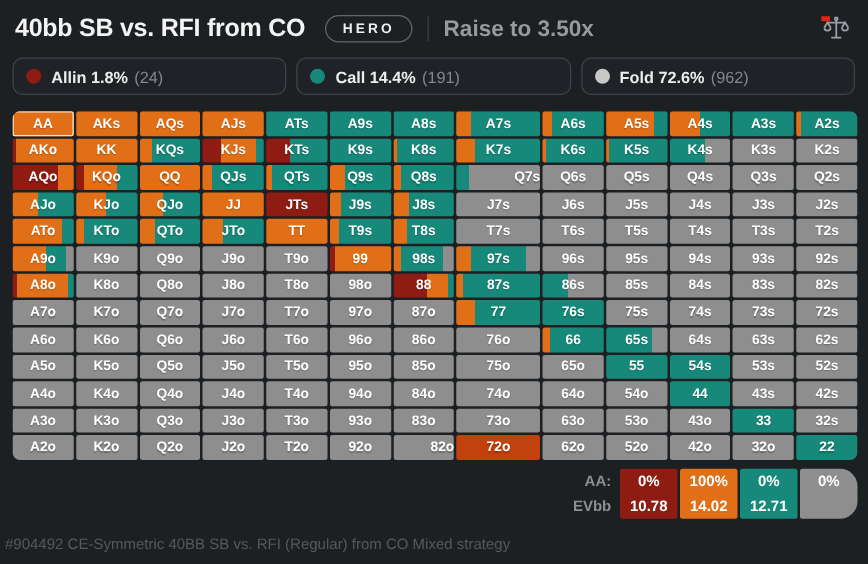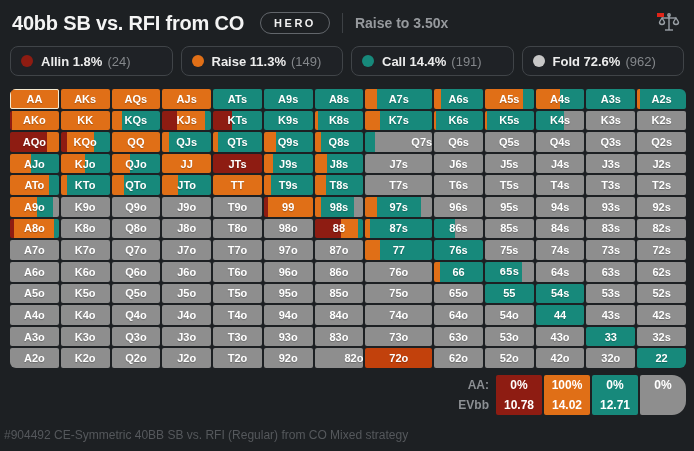--- a/index.html
+++ b/index.html
@@ -7,21 +7,21 @@
     width:694px;height:451px;position:relative;overflow:hidden;
     background:#1d2023;font-family:"Liberation Sans",sans-serif;
     -webkit-font-smoothing:antialiased;
   }
   
   .header{position:absolute;left:12px;top:7px;right:12px;height:32px;display:flex;align-items:center;}
   .title{font-size:20px;font-weight:800;color:#f4f4f4;letter-spacing:-0.2px;}
   .hero-badge{margin-left:16px;padding:4px 13px;border:1.5px solid #62666b;border-radius:16px;
     font-size:11px;font-weight:700;letter-spacing:2.5px;color:#f0f0f0;}
   .hdr-divider{width:1px;height:20px;background:#3d4145;margin:0 12px;}
-  .raise-info{font-size:14px;font-weight:700;color:#96999d;}
+  .raise-info{font-size:18px;font-weight:700;color:#96999d;}
   .scale-wrap{position:absolute;right:0;top:2px;width:26px;height:26px;}
   .scale-wrap svg{display:block;}
   
   .legend{position:absolute;left:10px;right:10px;top:46px;height:30px;display:flex;gap:8px;}
   .pill{flex:1;display:flex;align-items:center;padding:0 10px;border:1px solid #404448;
     border-radius:8px;background:#1f2226;cursor:pointer;}
   .dot{width:12px;height:12px;border-radius:50%;margin-right:8px;flex:0 0 auto;}
   .leg-label{font-size:13px;font-weight:700;color:#ededed;margin-right:5px;white-space:nowrap;}
   .leg-count{font-size:13px;color:#84878b;white-space:nowrap;}
   
@@ -70,25 +70,20 @@
   </span>
 </div>
 
 <div class="legend">
   <div class="pill">
     <span class="dot" style="background: rgb(142, 28, 18);"></span>
     <span class="leg-label">Allin 1.8%</span>
     <span class="leg-count">(24)</span>
   </div>
   <div class="pill">
-    <span class="dot" style="background: rgb(224, 111, 23);"></span>
-    <span class="leg-label">Raise 11.3%</span>
-    <span class="leg-count">(149)</span>
-  </div>
-  <div class="pill">
     <span class="dot" style="background: rgb(23, 137, 123);"></span>
     <span class="leg-label">Call 14.4%</span>
     <span class="leg-count">(191)</span>
   </div>
   <div class="pill">
     <span class="dot" style="background: rgb(199, 199, 199);"></span>
     <span class="leg-label">Fold 72.6%</span>
     <span class="leg-count">(962)</span>
   </div>
 </div>
@@ -426,21 +421,21 @@
     </div>
     <div class="cell" style="background: rgb(142, 142, 142);">
       <span>86o</span>
     </div>
     <div class="cell" style="background: rgb(142, 142, 142);">
       <span>76o</span>
     </div>
     <div class="cell" style="background: linear-gradient(to right, rgb(224, 111, 23) 0%, rgb(224, 111, 23) 12%, rgb(23, 137, 123) 12%, rgb(23, 137, 123) 100%);">
       <span>66</span>
     </div>
-    <div class="cell" style="background: linear-gradient(to right, rgb(23, 137, 123) 0%, rgb(23, 137, 123) 75%, rgb(142, 142, 142) 75%, rgb(142, 142, 142) 100%); font-family: Liberation Mono, monospace;">
+    <div class="cell" style="background: linear-gradient(to right, rgb(23, 137, 123) 0%, rgb(23, 137, 123) 75%, rgb(142, 142, 142) 75%, rgb(142, 142, 142) 100%);">
       <span>65s</span>
     </div>
     <div class="cell" style="background: rgb(142, 142, 142);">
       <span>64s</span>
     </div>
     <div class="cell" style="background: rgb(142, 142, 142);">
       <span>63s</span>
     </div>
     <div class="cell" style="background: rgb(142, 142, 142);">
       <span>62s</span>

